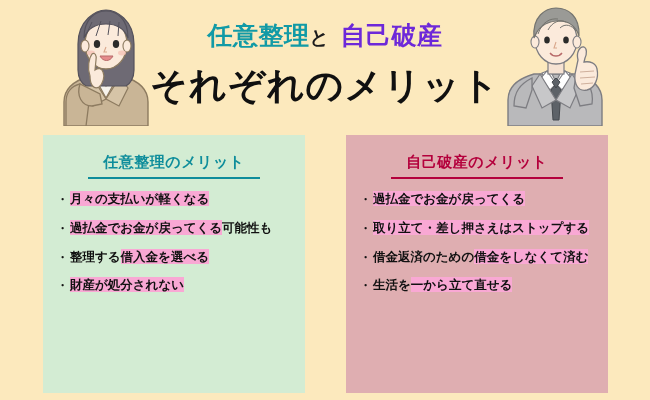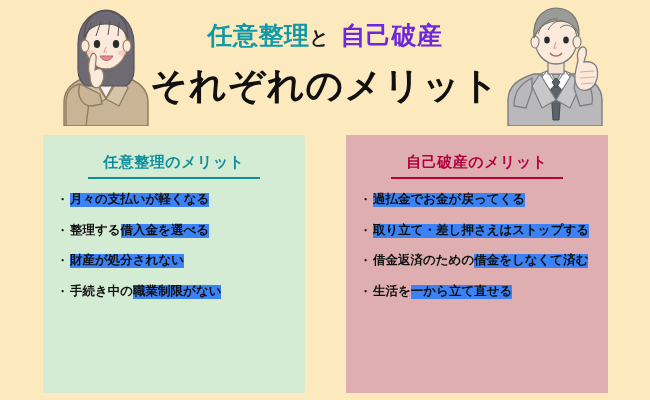--- a/index.html
+++ b/index.html
@@ -40,21 +40,21 @@
   .head-rule{height:2px;margin:5px auto 0;width:172px;}
   .panel-left .head-rule{background:#0e8d9b;}
   .panel-right .head-rule{background:#b4003c;}
 
   .list{margin:12px 0 0 0;padding:0 6px 0 14px;list-style:none;}
   .item{
     font-size:12.5px;color:#111;line-height:1.25;
     margin-bottom:13px;white-space:nowrap;font-weight:bold;
   }
   .bullet{color:#111;font-size:11px;margin-right:2px;}
-  .hl{background:#3b82f6;font-family:Liberation Mono, monospace;}
+  .hl{background:#f9a8d4;}
 
   
   .char{position:absolute;}
   .char-woman{left:46px;top:2px;width:120px;height:124px;}
   .char-man{left:492px;top:0px;width:128px;height:126px;}
 </style>
 </head>
 <body>
 
 <div class="stage">
@@ -145,27 +145,27 @@
   </svg>
 
   <div class="panel panel-left">
     <div class="panel-head">任意整理のメリット</div>
     <div class="head-rule"></div>
     <ul class="list">
       <li class="item">
         <span class="bullet">・</span><span></span><span class="hl">月々の支払いが軽くなる</span><span></span>
       </li>
       <li class="item">
+        <span class="bullet">・</span><span></span><span class="hl">過払金でお金が戻ってくる</span><span>可能性も</span>
+      </li>
+      <li class="item">
         <span class="bullet">・</span><span>整理する</span><span class="hl">借入金を選べる</span><span></span>
       </li>
       <li class="item">
         <span class="bullet">・</span><span></span><span class="hl">財産が処分されない</span><span></span>
-      </li>
-      <li class="item">
-        <span class="bullet">・</span><span>手続き中の</span><span class="hl">職業制限がない</span><span></span>
       </li>
     </ul>
   </div>
 
   <div class="panel panel-right">
     <div class="panel-head">自己破産のメリット</div>
     <div class="head-rule"></div>
     <ul class="list">
       <li class="item">
         <span class="bullet">・</span><span></span><span class="hl">過払金でお金が戻ってくる</span><span></span>

